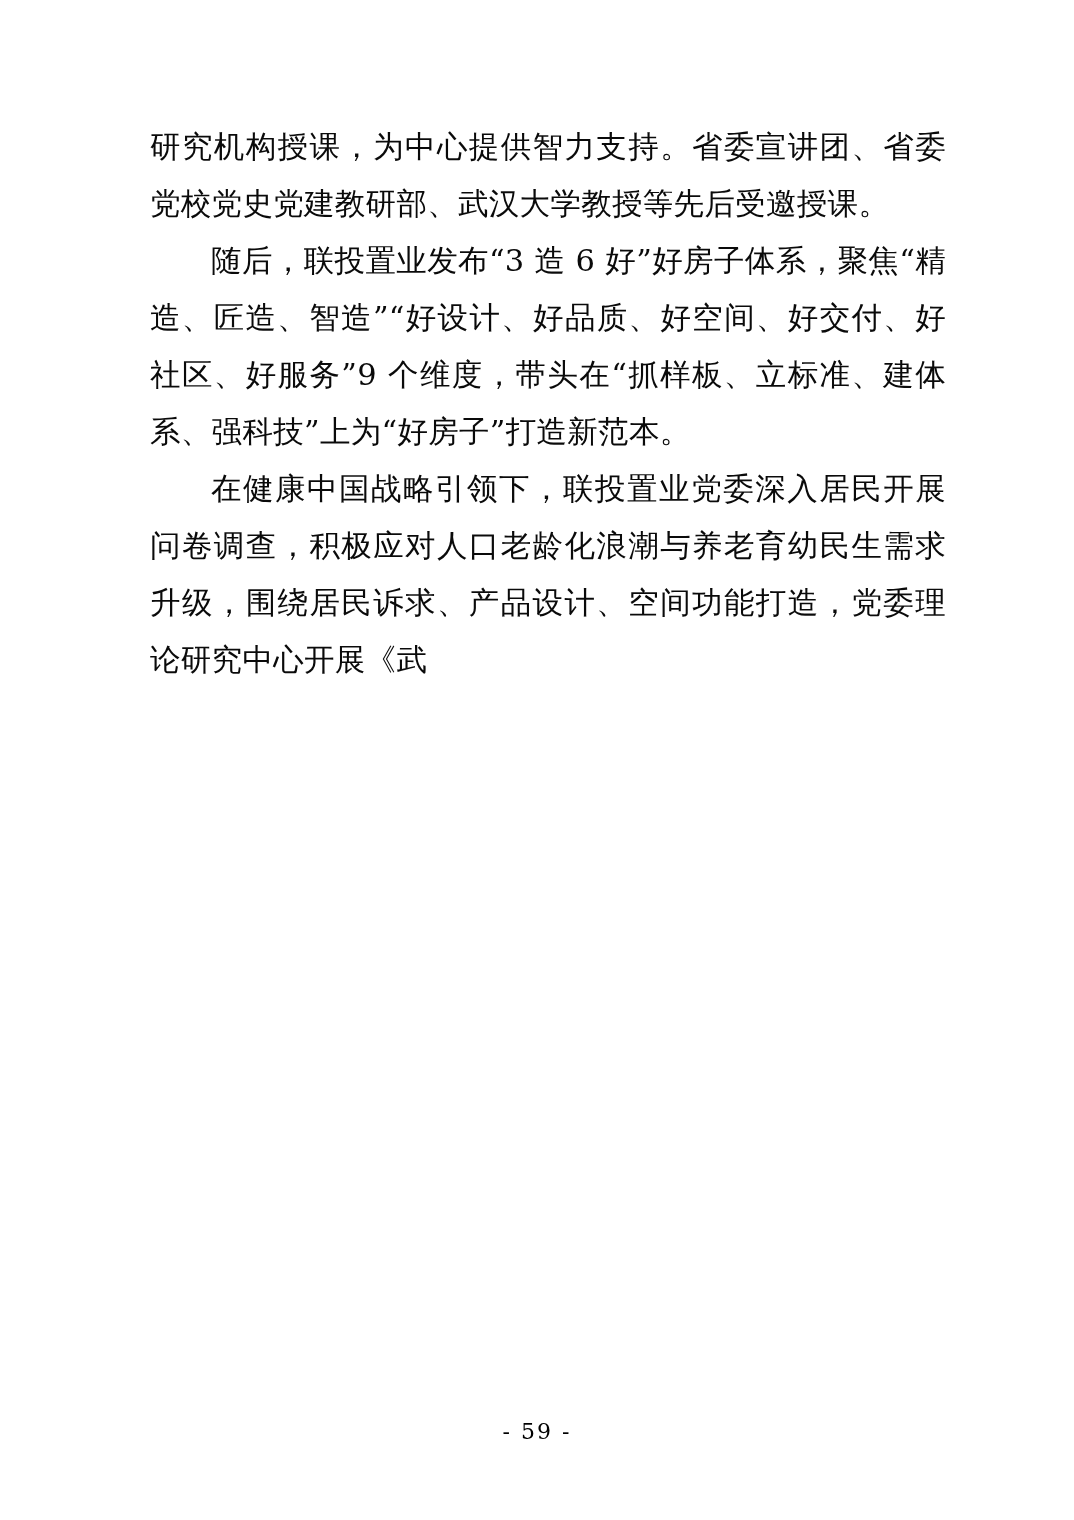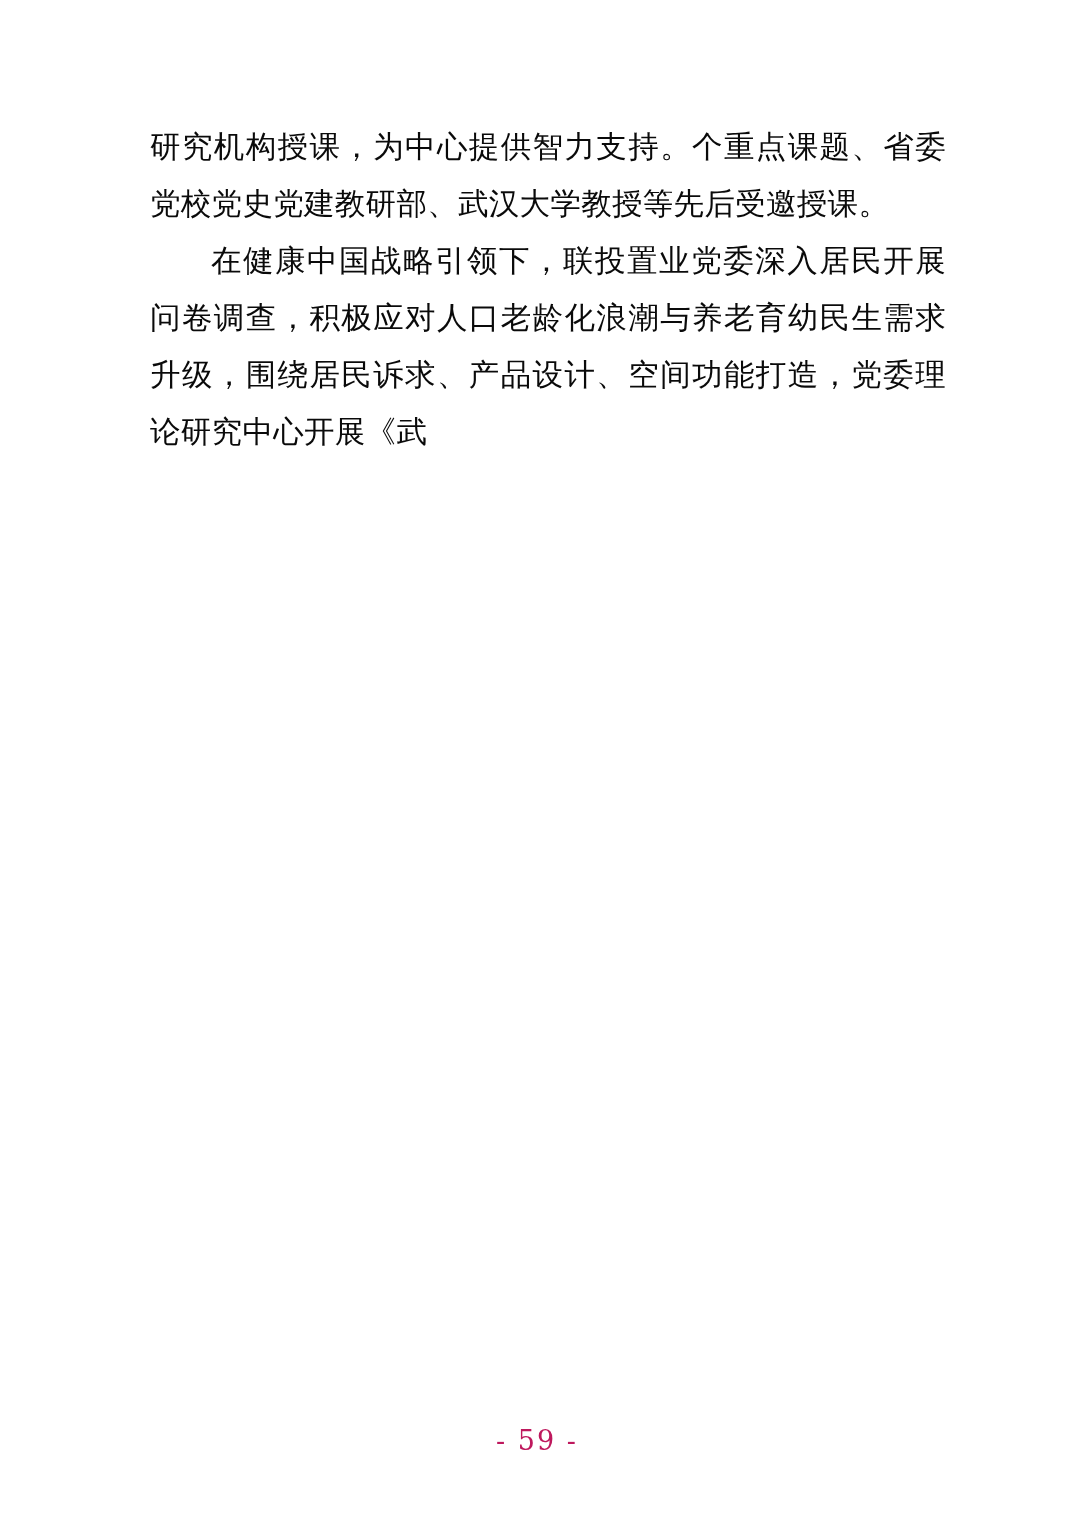--- a/index.html
+++ b/index.html
@@ -33,30 +33,31 @@
     margin: 0;
     text-indent: 0;
   }
   .para.indent {
     text-indent: 61px;
   }
   .footer {
     position: absolute;
     left: 0;
     right: 0;
-    bottom: 64px;
+    bottom: 76px;
     text-align: center;
-    font-size: 27px;
+    font-size: 22px;
     letter-spacing: 2px;
     font-family: "DejaVu Serif", "Liberation Serif", serif;
-    color: #be185d;
+    color: #000000;
   }
 </style>
 </head>
 <body>
 
 <div class="page">
   <div class="body-text">
-    <p class="para">研究机构授课，为中心提供智力支持。个重点课题、省委党校党史党建教研部、武汉大学教授等先后受邀授课。</p>
+    <p class="para">研究机构授课，为中心提供智力支持。省委宣讲团、省委党校党史党建教研部、武汉大学教授等先后受邀授课。</p>
+    <p class="para indent">随后，联投置业发布“3 造 6 好”好房子体系，聚焦“精造、匠造、智造”“好设计、好品质、好空间、好交付、好社区、好服务”9 个维度，带头在“抓样板、立标准、建体系、强科技”上为“好房子”打造新范本。</p>
     <p class="para indent">在健康中国战略引领下，联投置业党委深入居民开展问卷调查，积极应对人口老龄化浪潮与养老育幼民生需求升级，围绕居民诉求、产品设计、空间功能打造，党委理论研究中心开展《武</p>
   </div>
   <div class="footer">- 59 -</div>
 </div>
 
 </body></html>

